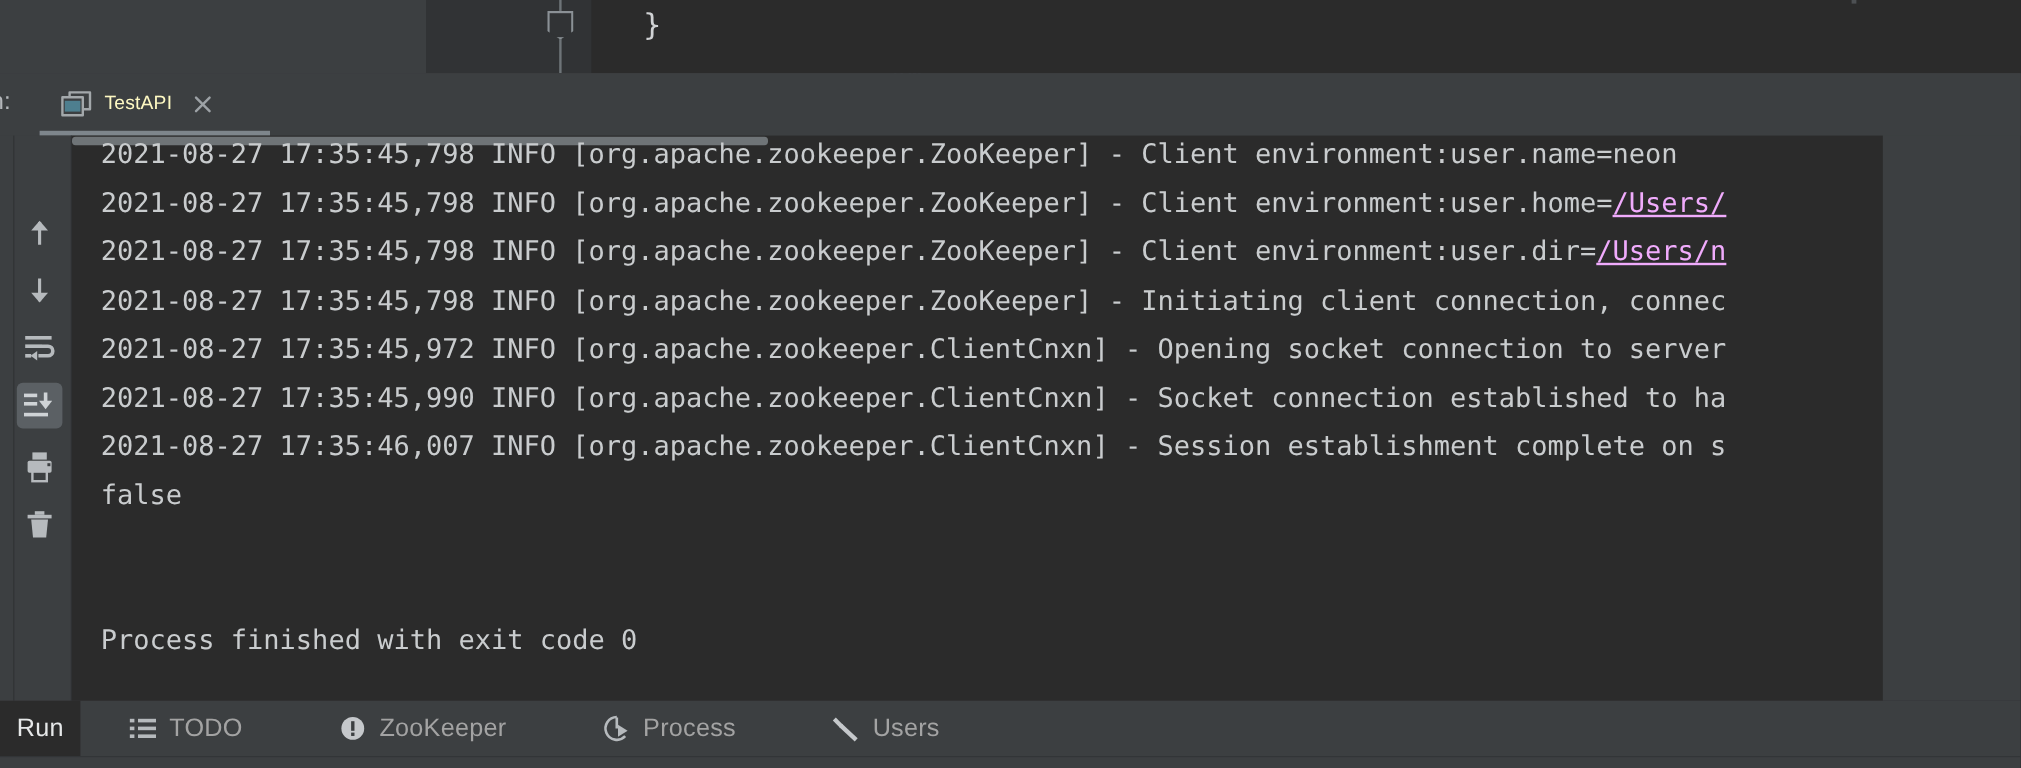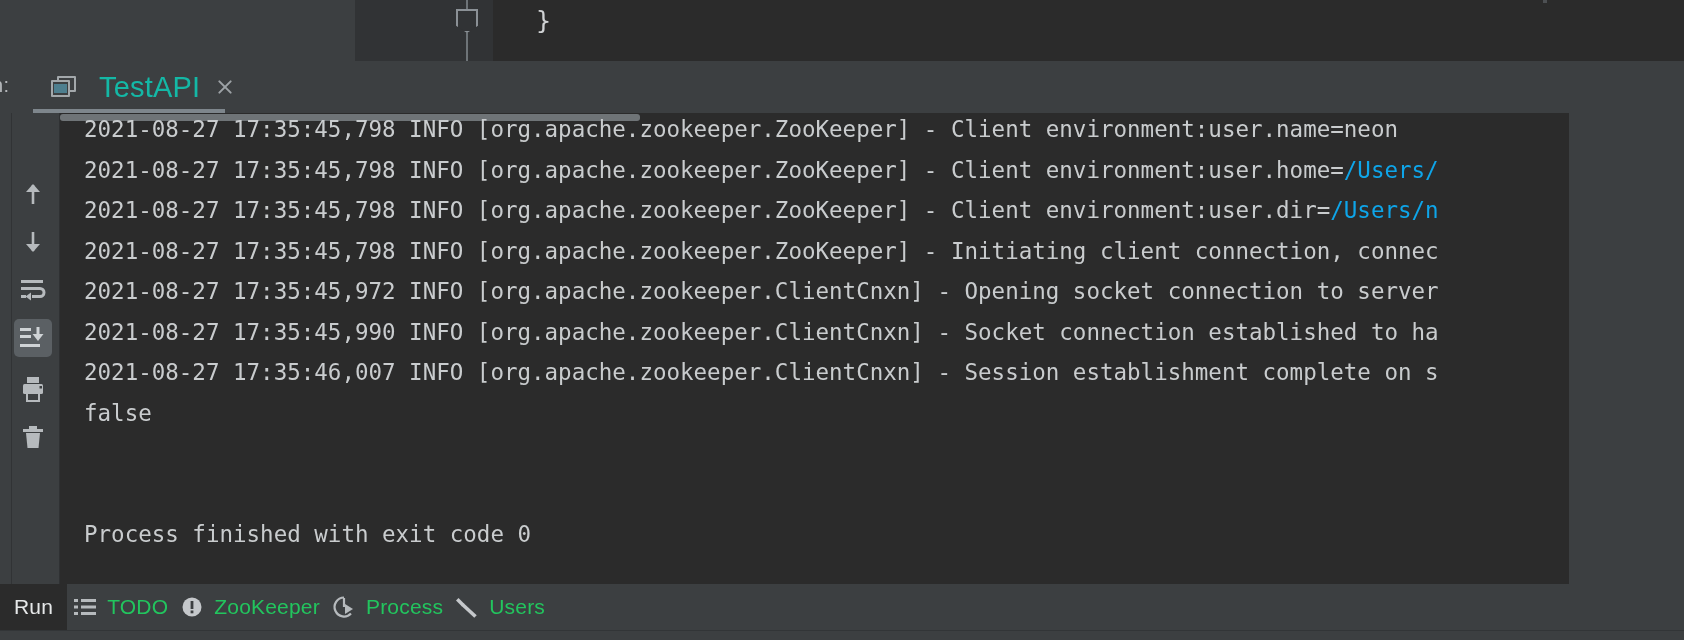--- a/index.html
+++ b/index.html
@@ -50,21 +50,21 @@
   .tab-icon { position:relative; width:25px; height:22px; }
   .tab-icon .back {
     position:absolute; left:6px; top:0; width:19px; height:16px;
     border:2px solid #a3a8ab; background:#3c3f41; border-radius:1px;
   }
   .tab-icon .front {
     position:absolute; left:0; top:4px; width:19px; height:17px;
     border:2px solid #a3a8ab; background:#3c3f41; border-radius:1px;
   }
   .tab-icon .screen { position:absolute; left:3px; top:8px; width:13px; height:9px; background:#4e7f8f; }
-  .tab-label { color:#14b8a6; font-size:29px; letter-spacing:.2px;margin-left:12px; }
+  .tab-label { color:#fef9c3; font-size:16px; letter-spacing:.2px; }
   .tab-close { position:relative; width:20px; height:20px; margin-left:4px; }
   .tab-close::before, .tab-close::after {
     content:""; position:absolute; left:1px; top:9px; width:18px; height:2px;
     background:#9da2a6; border-radius:1px;
   }
   .tab-close::before { transform:rotate(45deg); }
   .tab-close::after  { transform:rotate(-45deg); }
   .tab-underline { position:absolute; left:33px; top:48px; width:192px; height:4px; background:#7e868c; }
 
   
@@ -87,30 +87,30 @@
     position:absolute; left:60px; top:52px; width:1509px; height:471px;
     background:#2b2b2b; overflow:hidden;
   }
   .console-scroll { position:absolute; left:0px; top:1px; width:580px; height:7px; background:#6f7477; border-radius:3px; }
   .log {
     position:absolute; left:24px; top:-4px; width:2400px;
     font-family:"DejaVu Sans Mono", monospace; font-size:22.5px; line-height:40.5px;
     color:#c9ccce; white-space:pre;
   }
   .log .ln { display:block; }
-  .log .link { color:#0ea5e9; }
+  .log .link { color:#f0abfc; text-decoration:underline; }
 
   
   .statusbar {
     position:absolute; left:0; top:584px; width:1684px; height:46px;
     background:#3c3f41; display:flex; align-items:center;
   }
   .sb-item {
     height:46px; display:flex; align-items:center; gap:10px;
-    padding:0 6px; color:#22c55e; font-size:21px; letter-spacing:.2px;
+    padding:0 40px; color:#a3a3a3; font-size:21px; letter-spacing:.2px;
   }
   .sb-item.active { background:#2b2b2b; color:#e6e8e9; padding:0 14px; }
   .sb-icon { display:flex; align-items:center; justify-content:center; width:24px; height:24px; }
   .statusbar-bottom { position:absolute; left:0; top:630px; width:1684px; height:10px; background:#3c3f41; border-top:1px solid #323537; }
 </style>
 </head>
 <body>
 
 <div id="app">
 

